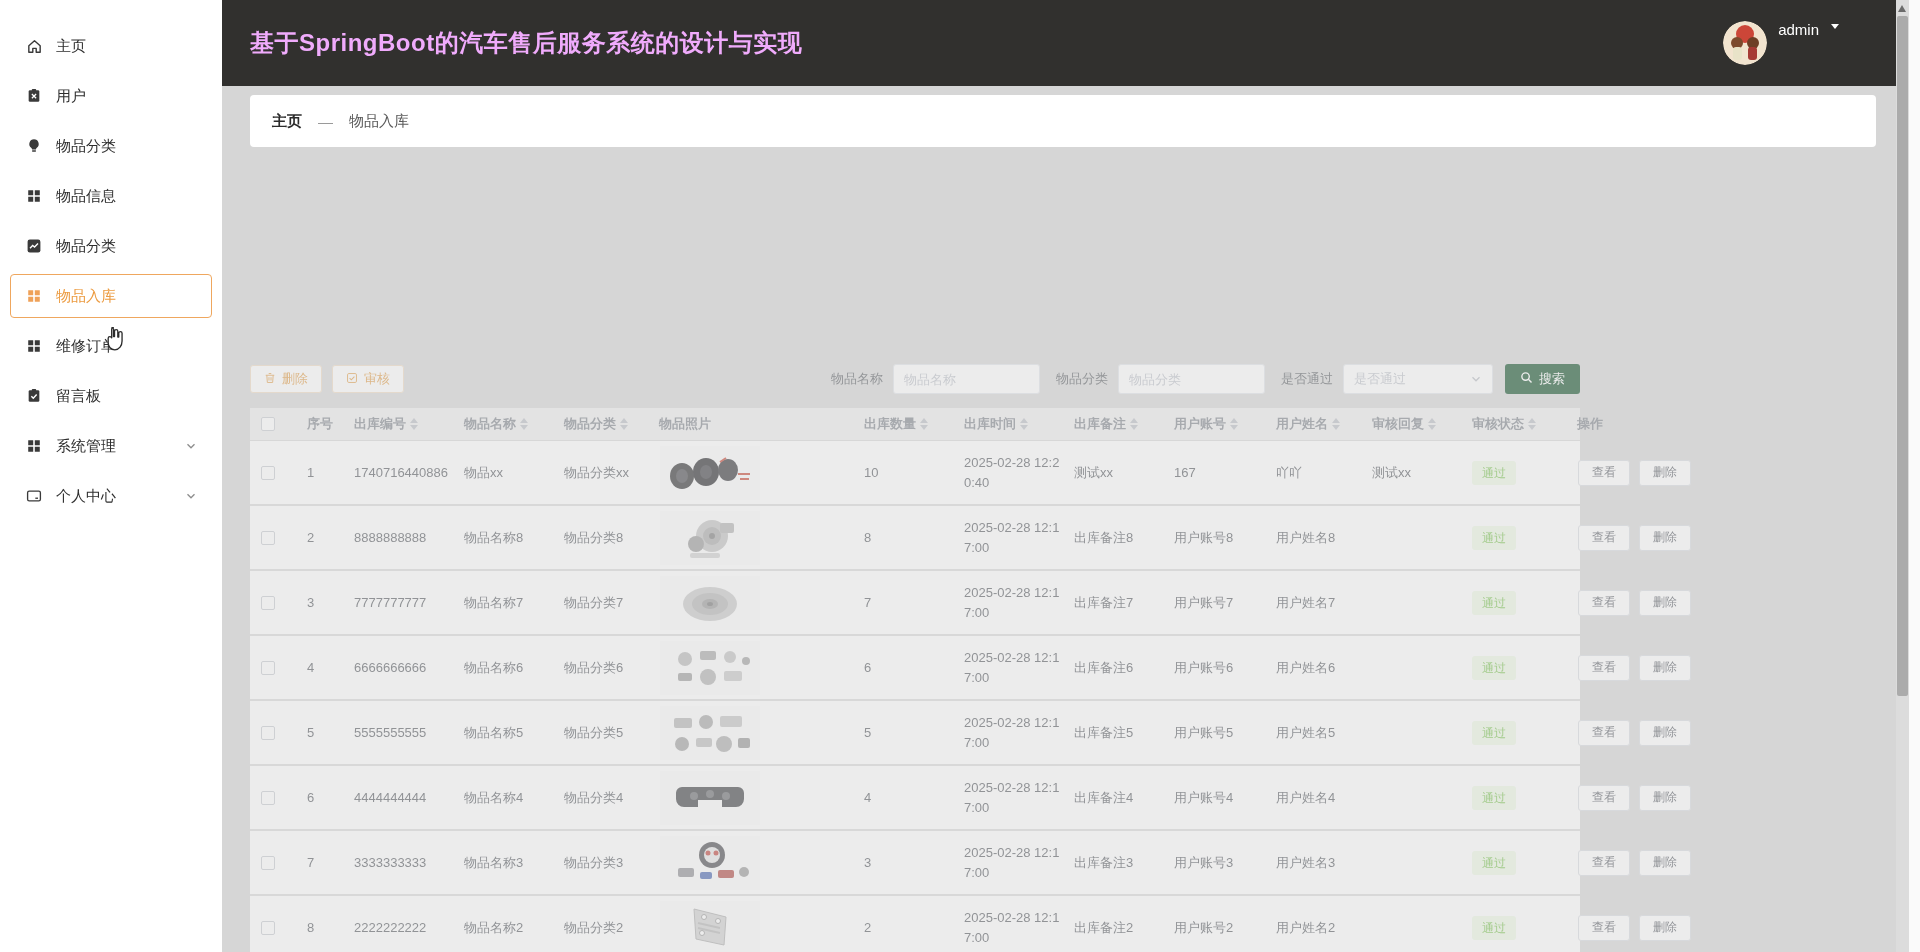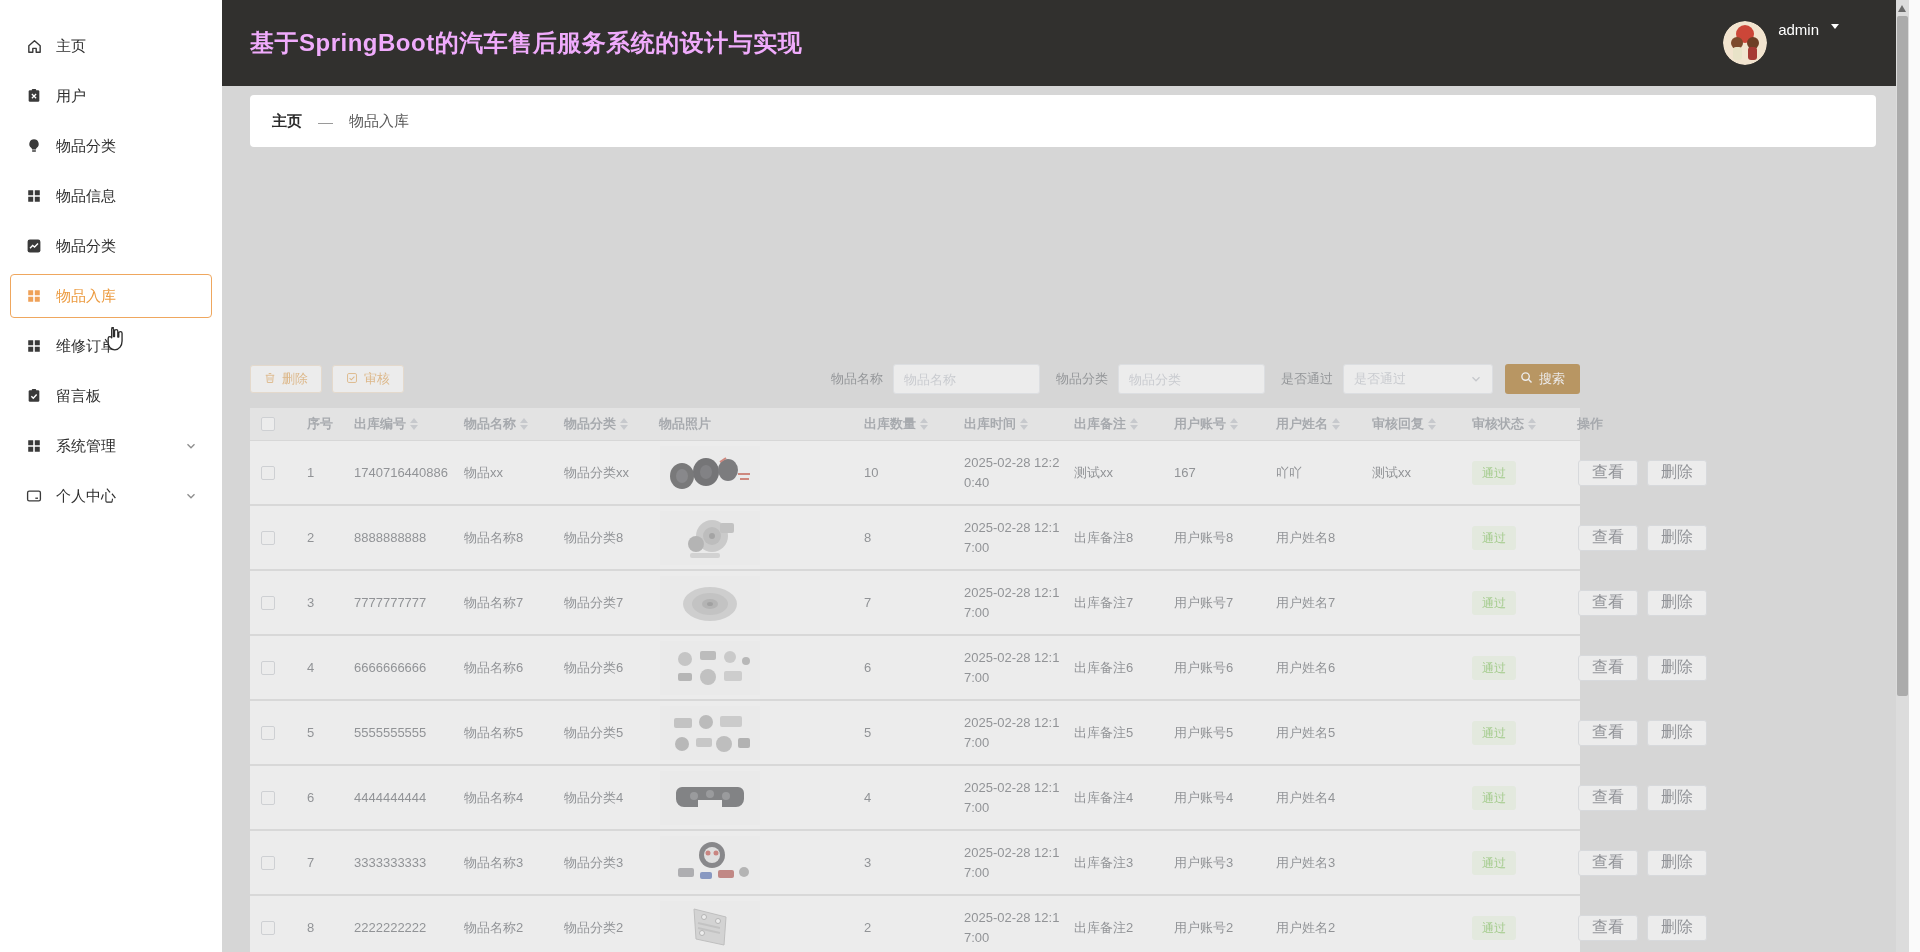--- a/index.html
+++ b/index.html
@@ -44,21 +44,21 @@
   .btn-plain { height:28px; padding:0 13px; background:#fff; border:1px solid #f0ddc4; border-radius:3px;
                color:#e3a04c; font-size:13px; display:inline-flex; align-items:center; gap:6px; cursor:pointer; }
   .tb-right { display:flex; align-items:center; font-size:13px; color:#5f6368; }
   .f-label { margin-left:16px; margin-right:10px; white-space:nowrap; }
   .f-input { width:147px; height:30px; background:#fff; border:1px solid #e2e5ea; border-radius:3px;
              padding:0 10px; font-size:13px; color:#606266; outline:none; }
   .f-input::placeholder { color:#c0c4cc; }
   .f-select { position:relative; width:150px; height:30px; background:#fff; border:1px solid #e2e5ea; border-radius:3px;
               display:flex; align-items:center; padding:0 10px; color:#c0c4cc; cursor:pointer; }
   .f-select .sel-caret { margin-left:auto; color:#b9bdc4; display:inline-flex; }
-  .btn-search { height:30px; margin-left:12px; padding:0 15px; background:#a16207; border:none; border-radius:3px;
+  .btn-search { height:30px; margin-left:12px; padding:0 15px; background:#14532d; border:none; border-radius:3px;
                 color:#fff; font-size:13px; display:inline-flex; align-items:center; gap:6px; cursor:pointer;text-align:right; }
   
   .table { margin-top:14px; background:#fff; }
   .trow { display:grid; grid-template-columns:45px 55px 110px 100px 95px 205px 100px 110px 100px 102px 96px 100px 105px 1fr;
           align-items:center; }
   .thead { background:#efefef; height:33px; font-size:13px; color:#82878f; font-weight:bold; border-bottom:1px solid #d8d8d8; }
   .tr { background:#ffffff; height:65px; border-bottom:2px solid #dadada; font-size:13px; color:#595d63; }
   .cell { padding:0 8px 0 4px; word-break:break-all; line-height:1.5; }
   .cell.seq { padding-left:12px; }
   .th { display:flex; align-items:center; gap:4px; padding-left:4px; white-space:nowrap; }
@@ -66,21 +66,21 @@
   .sort { display:inline-flex; flex-direction:column; gap:2px; cursor:pointer; }
   .sort i { display:block; width:0; height:0; border-left:4px solid transparent; border-right:4px solid transparent; }
   .sort .up { border-bottom:5px solid #bcc0c7; }
   .sort .dn { border-top:5px solid #bcc0c7; }
   .checkbox { width:14px; height:14px; border:1px solid #c9ccd2; border-radius:2px; background:#fff; margin-left:11px; cursor:pointer; }
   .photo { width:100px; height:54px; margin-left:5px; display:flex; overflow:hidden; }
   .photo svg { width:100%; height:100%; }
   .badge { display:inline-block; background:#eef9e6; color:#79c34d; font-size:12px; padding:3px 10px; border-radius:3px;text-align:right; }
   .cell-actions { display:flex; gap:9px; padding-left:5px; }
   .btn-row { height:26px; padding:0 13px; background:#fff; border:1px solid #d9dce1; border-radius:3px;
-             font-size:16px; color:#5a5e66; cursor:pointer; white-space:nowrap; }
+             font-size:12px; color:#5a5e66; cursor:pointer; white-space:nowrap; }
   
   .cursor { position:absolute; left:102px; top:325px; z-index:20; pointer-events:none; }
 </style>
 </head>
 <body>
 
 <div class="sidebar">
   <div>
       <div class="side-item">
         <span class="s-icon">

